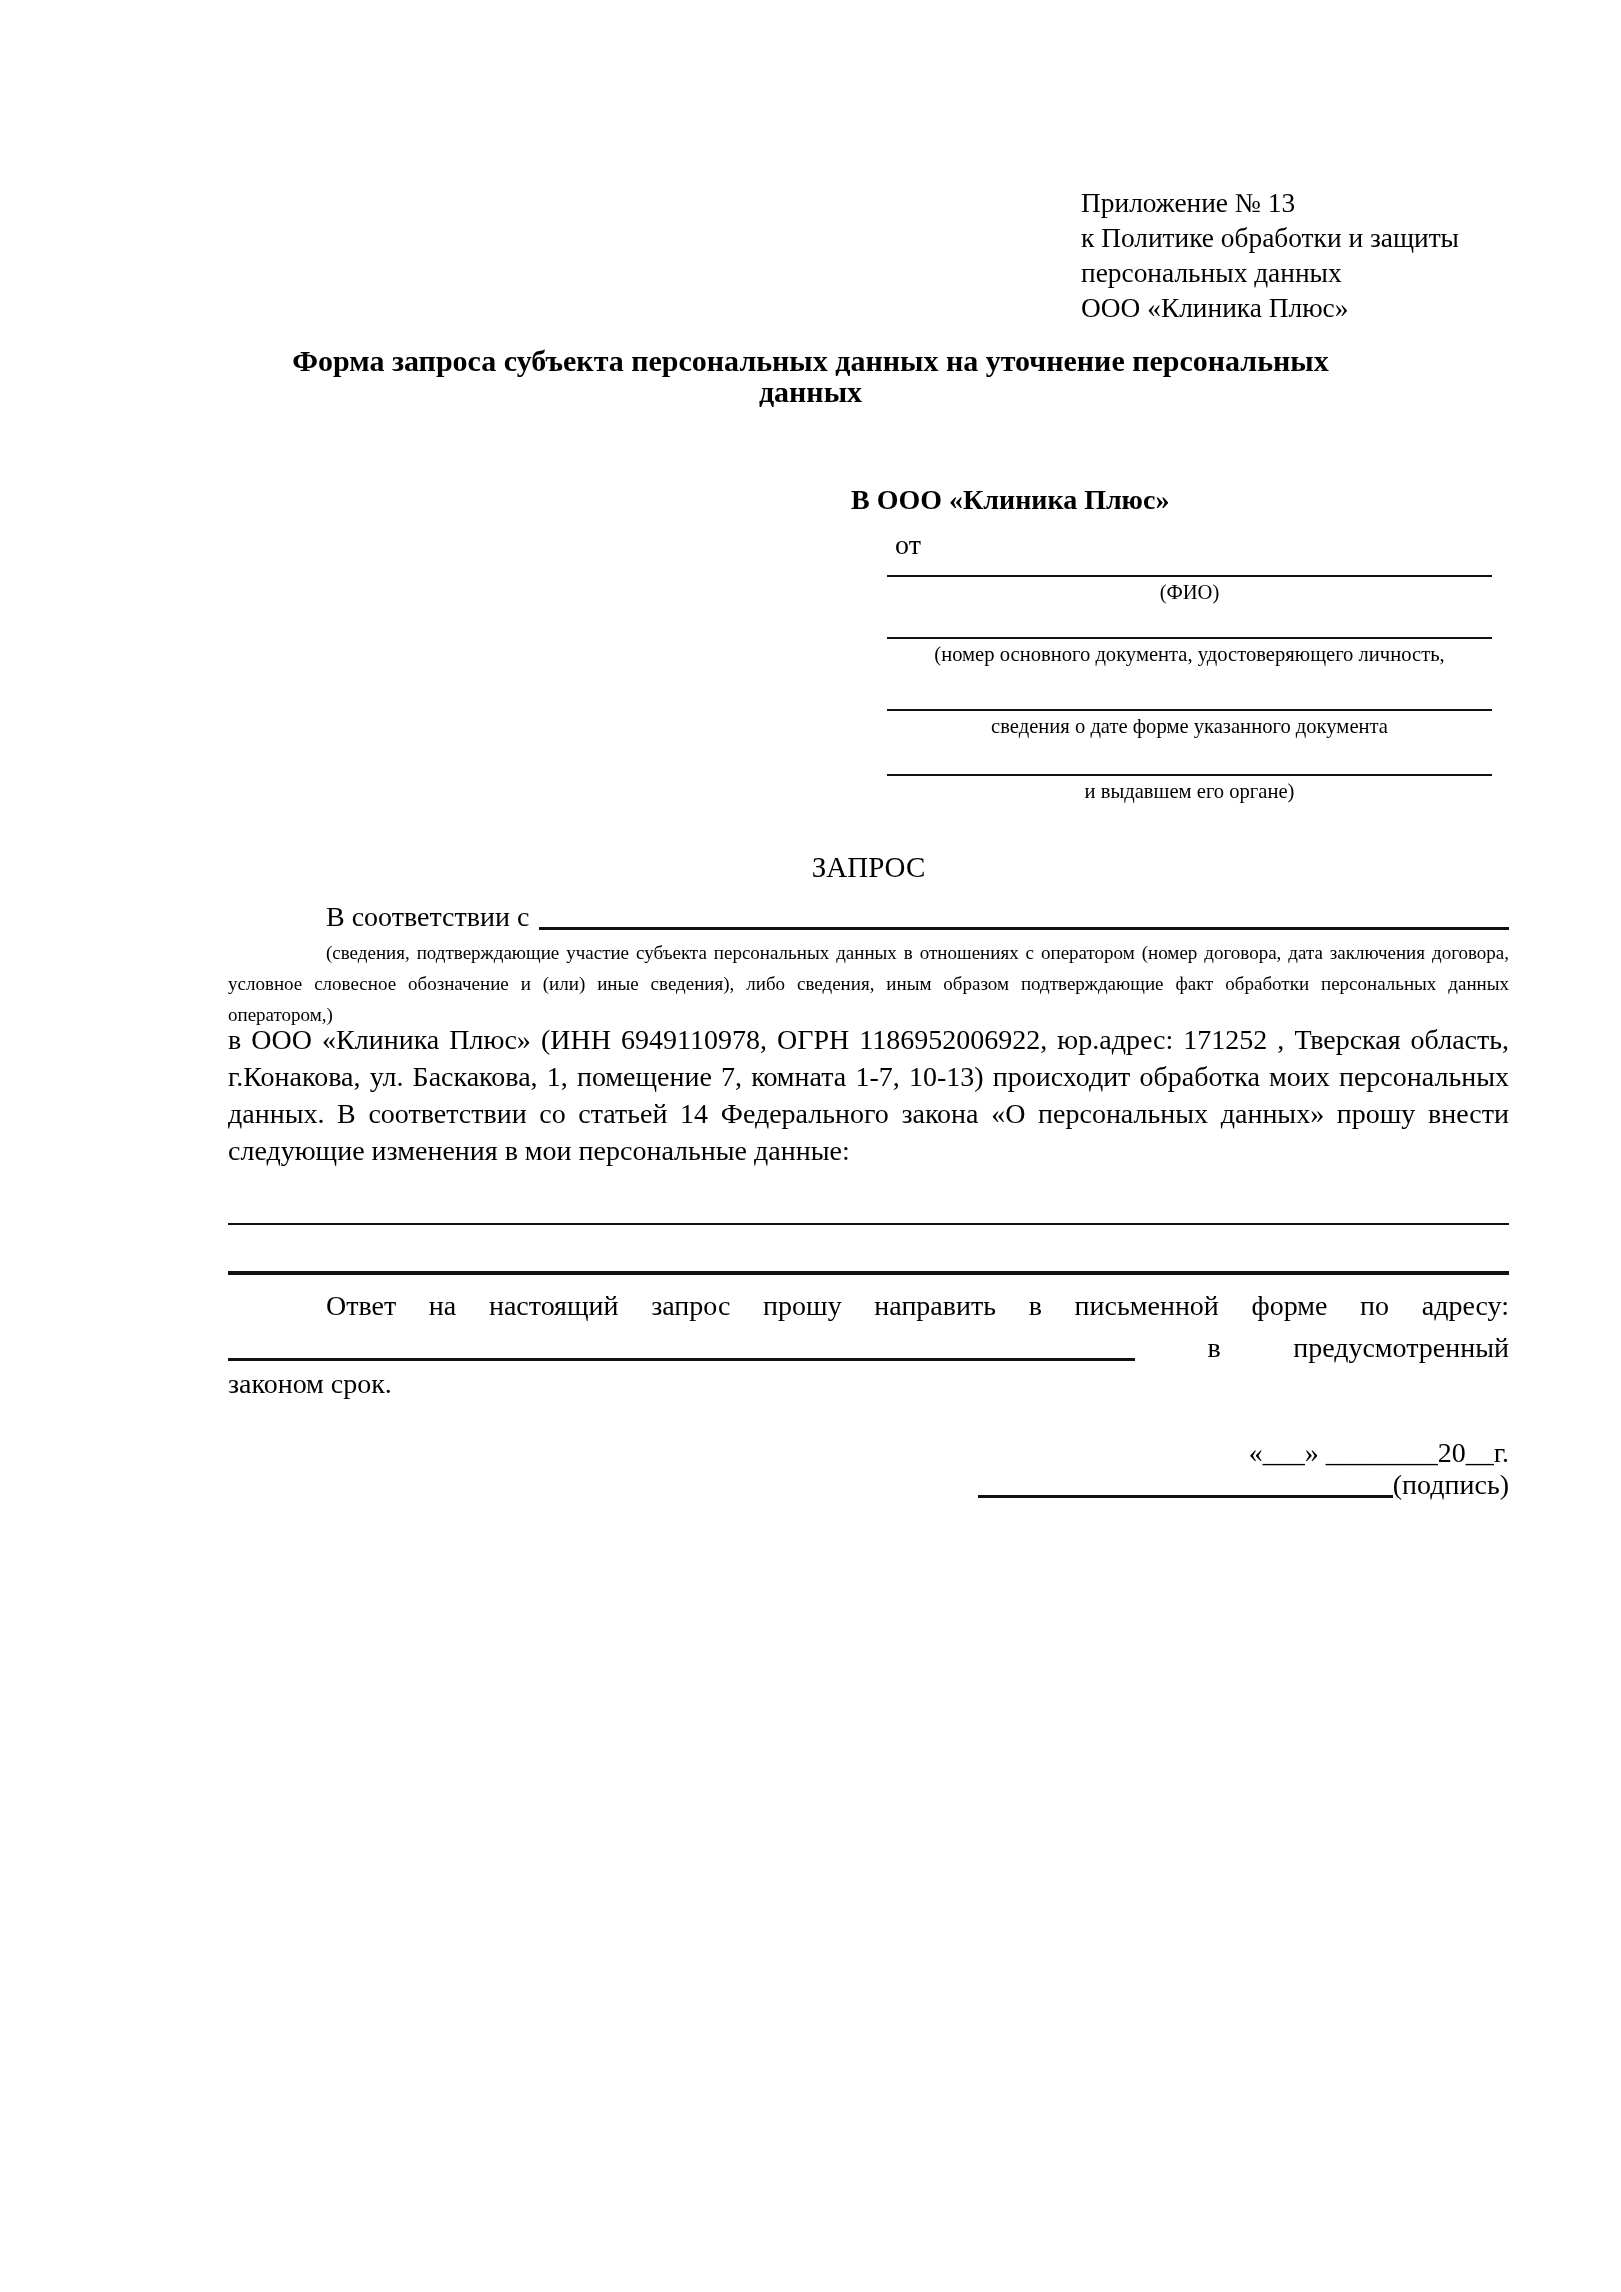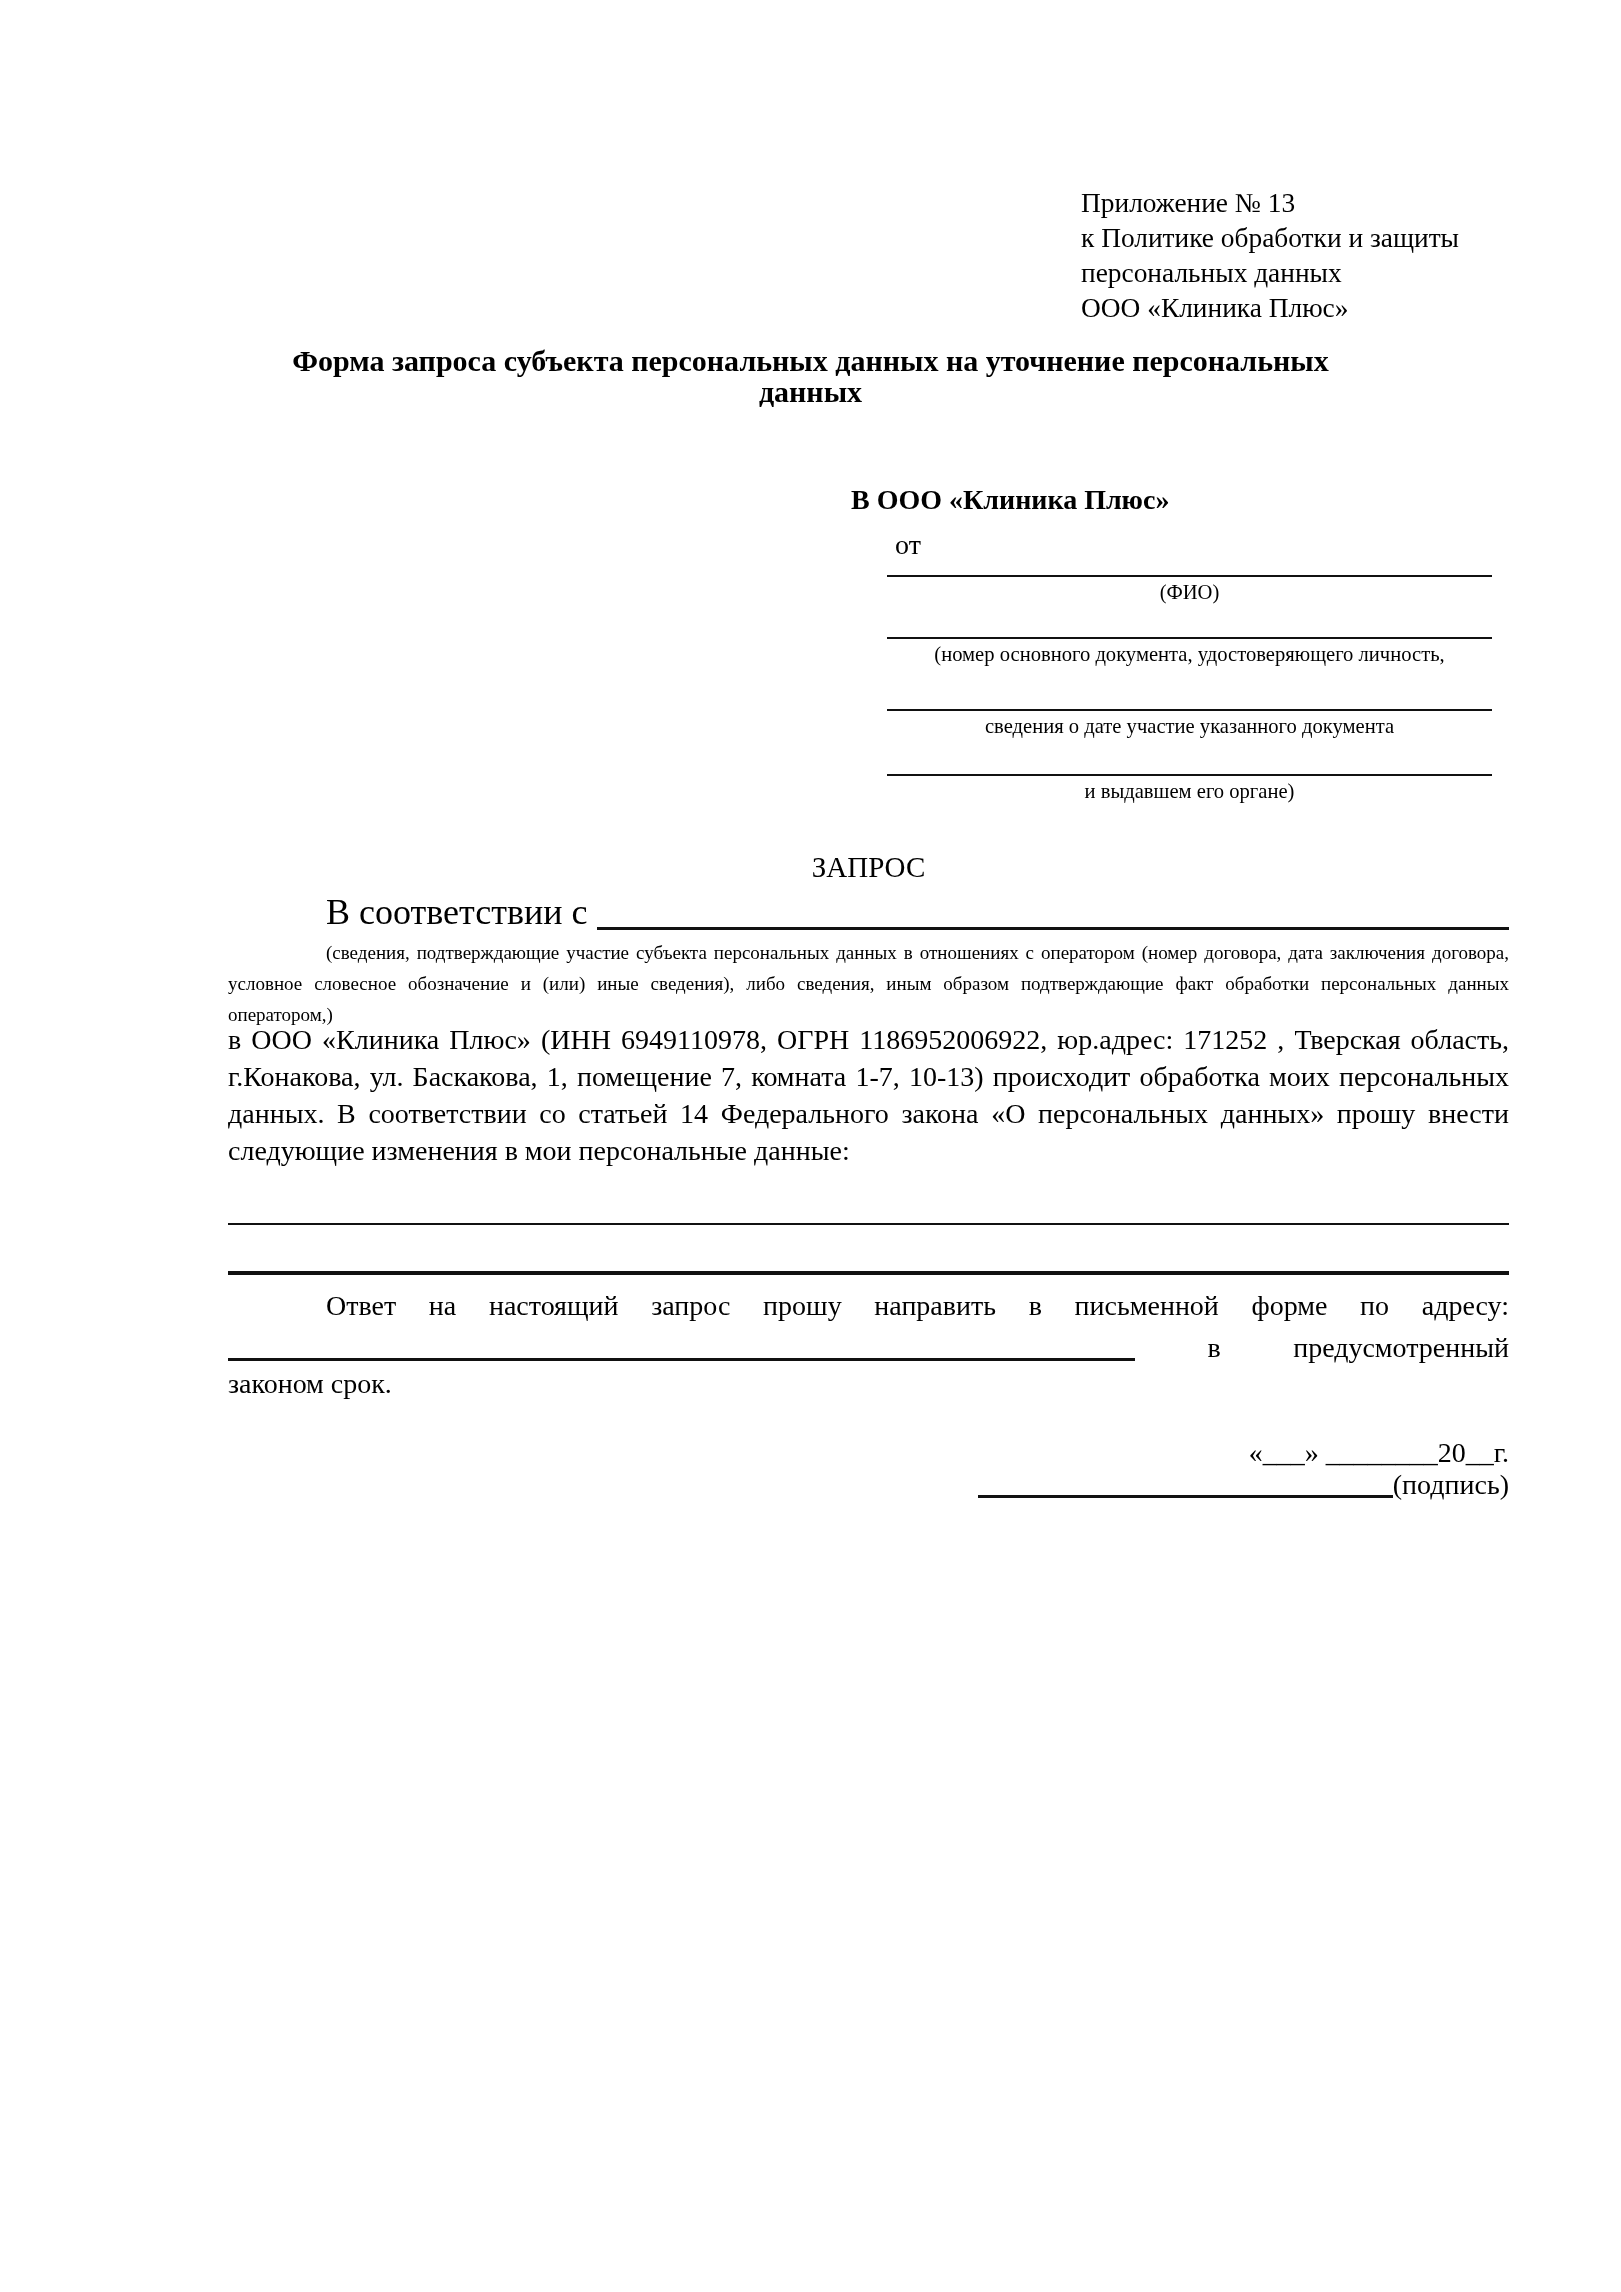--- a/index.html
+++ b/index.html
@@ -72,21 +72,21 @@
     font-size: 29px;
   }
   .accordance-line {
     position: absolute;
     left: 228px;
     top: 894px;
     width: 1281px;
     height: 39px;
     display: flex;
     align-items: flex-end;
-    font-size: 36px;
+    font-size: 28px;
   }
   .accordance-lead {
     white-space: nowrap;
     margin-left: 98px;
   }
   .accordance-fill {
     flex: 1;
     margin-left: 9.8px;
     height: 9.8px;
     border-bottom: 3.9px solid #111;
@@ -205,21 +205,21 @@
     <div class="fill-caption">(ФИО)</div>
   </div>
 
   <div class="fill-field" style="top:617px">
     <div class="fill-line"></div>
     <div class="fill-caption">(номер основного документа, удостоверяющего личность,</div>
   </div>
 
   <div class="fill-field" style="top:689px">
     <div class="fill-line"></div>
-    <div class="fill-caption">сведения о дате участие указанного документа</div>
+    <div class="fill-caption">сведения о дате форме указанного документа</div>
   </div>
 
   <div class="fill-field" style="top:754px">
     <div class="fill-line"></div>
     <div class="fill-caption">и выдавшем его органе)</div>
   </div>
 
   <div class="request-heading">ЗАПРОС</div>
 
   <div class="accordance-line">

